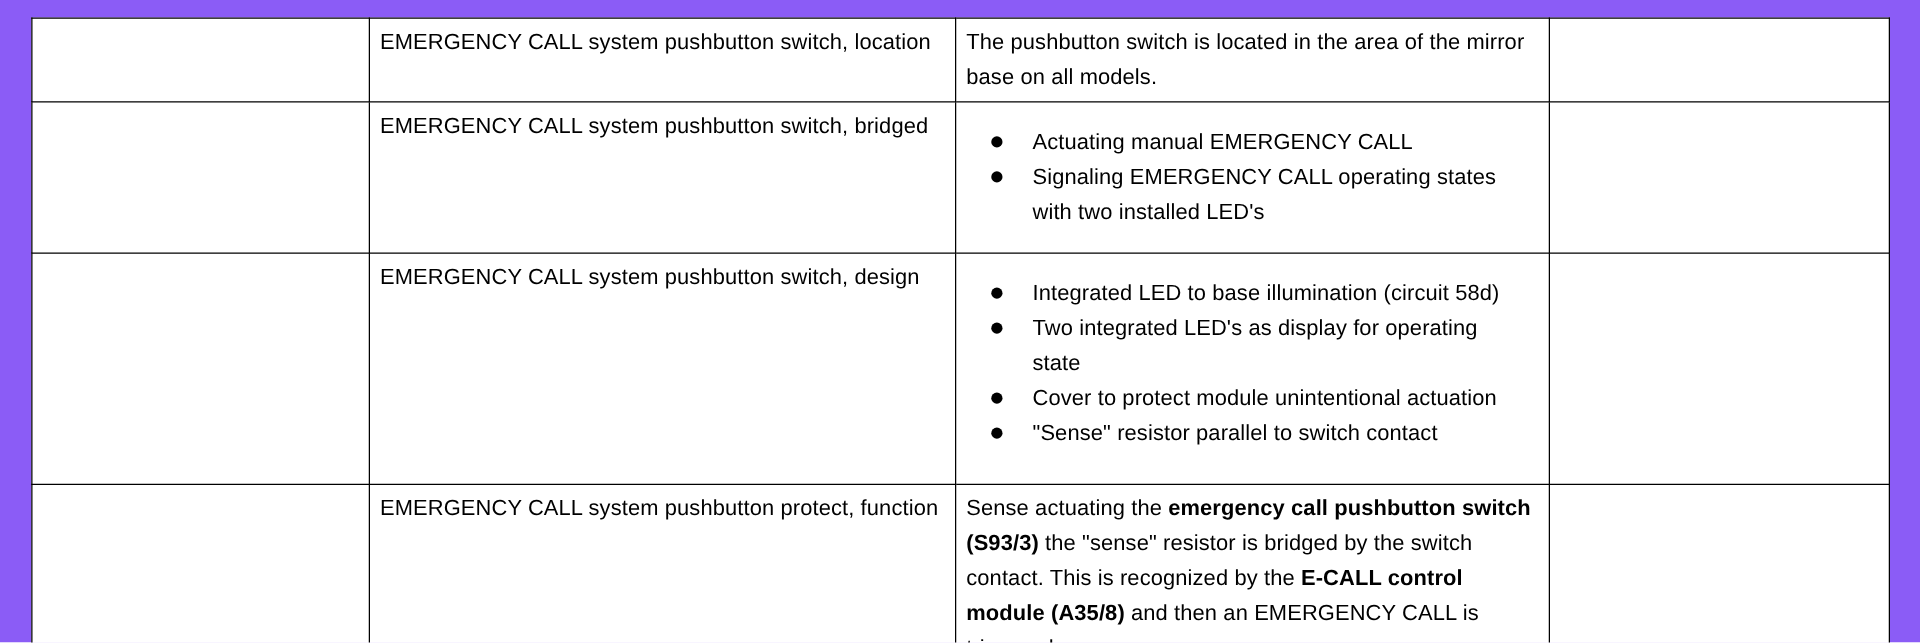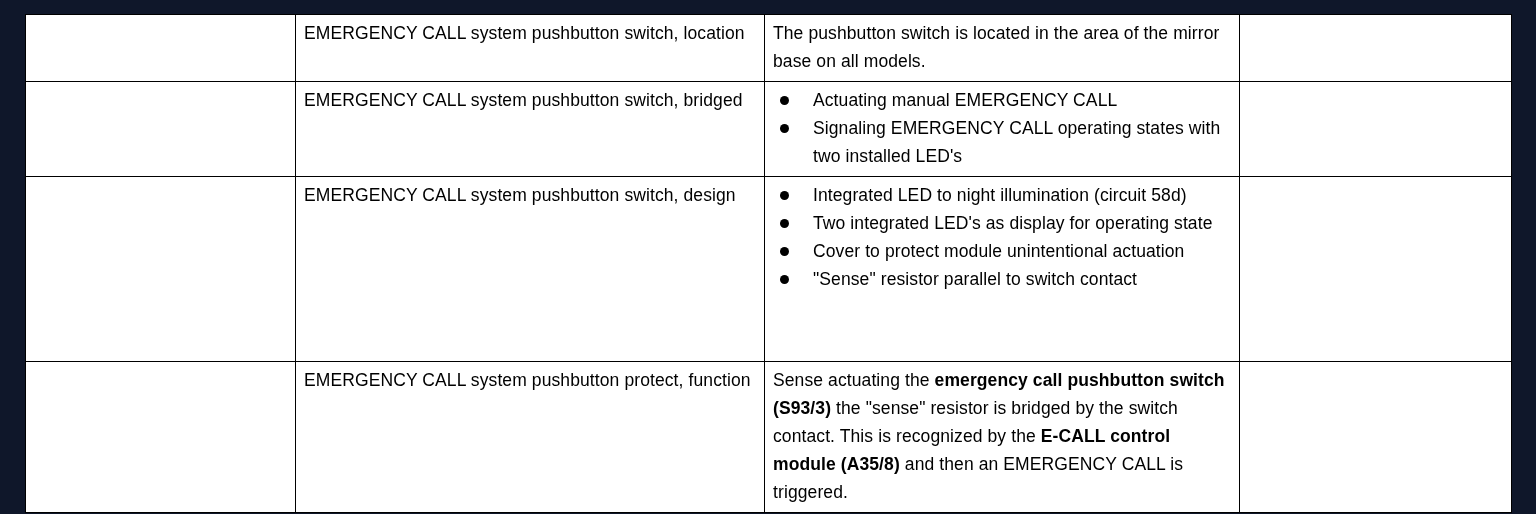--- a/index.html
+++ b/index.html
@@ -13,21 +13,21 @@
     height: 514px;
     font-family: "Liberation Sans", sans-serif;
     color: #000000;
     overflow: hidden;
   }
 
   .page {
     position: relative;
     width: 1536px;
     height: 514px;
-    background: #0f172a;
+    background: #8b5cf6;
   }
 
   table.spec-table {
     position: absolute;
     left: 25px;
     top: 14px;
     width: 1486px;
     border-collapse: collapse;
     table-layout: fixed;
     background: #ffffff;
@@ -56,21 +56,21 @@
   .topic-text {
     white-space: pre-line;
   }
 
   .para-text {
     white-space: normal;
   }
 
   ul.bullets {
     list-style: none;
-    margin: 0;
+    margin: 13px;
     padding: 0;
   }
 
   ul.bullets > li {
     position: relative;
     padding-left: 40px;
     margin: 0;
     font-size: 17.5px;
     line-height: 28px;
   }
@@ -148,21 +148,21 @@
       <tr class="row-design">
         <td class="blank-cell">
           <div class="cell-pad"></div>
         </td>
         <td>
           <div class="cell-pad topic-text">EMERGENCY CALL system pushbutton switch, design</div>
         </td>
         <td>
           <div class="cell-pad">
             <ul class="bullets">
-                <li><span class="bullet-dot"></span><span>Integrated LED to night illumination (circuit 58d)</span></li>
+                <li><span class="bullet-dot"></span><span>Integrated LED to base illumination (circuit 58d)</span></li>
                 <li><span class="bullet-dot"></span><span>Two integrated LED's as display for operating state</span></li>
                 <li><span class="bullet-dot"></span><span>Cover to protect module unintentional actuation</span></li>
                 <li><span class="bullet-dot"></span><span>"Sense" resistor parallel to switch contact</span></li>
               </ul>
           </div>
         </td>
         <td class="blank-cell">
           <div class="cell-pad"></div>
         </td>
       </tr>

